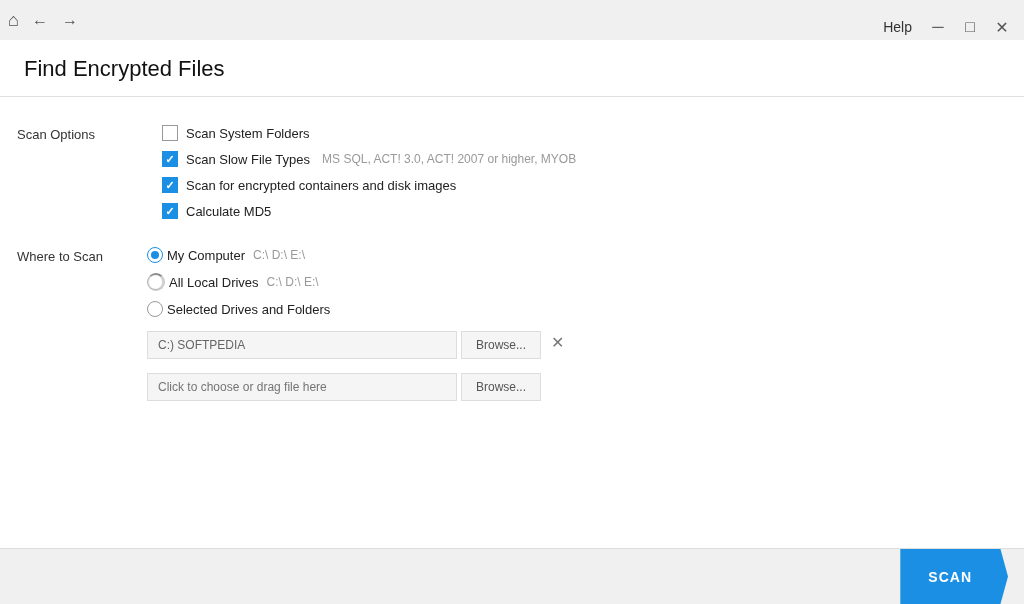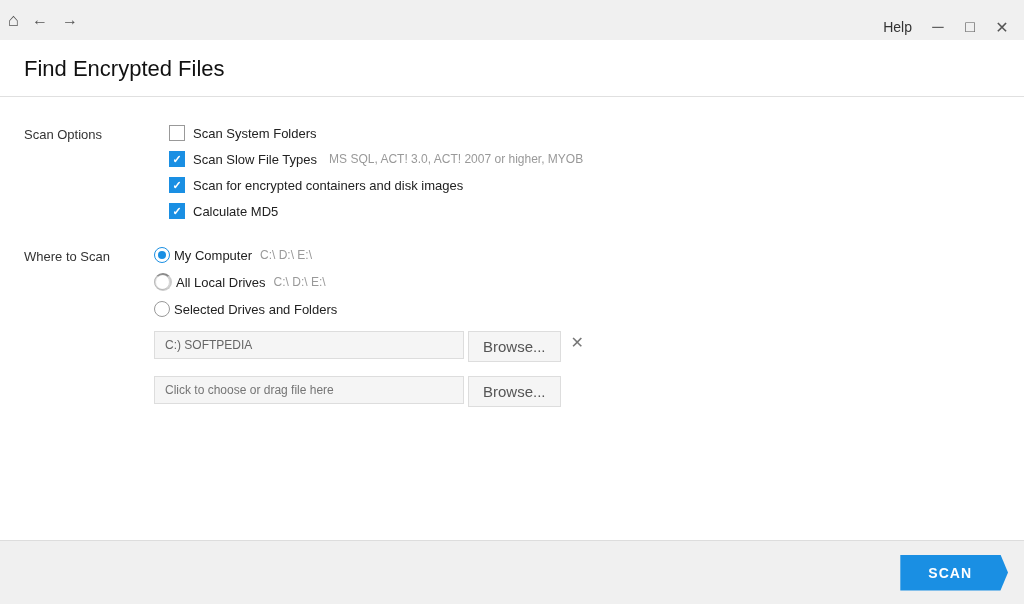--- a/index.html
+++ b/index.html
@@ -96,21 +96,21 @@
     .page-title {
       font-size: 22px;
       font-weight: 400;
       color: #111;
     }
 
     
     .main-content {
       background: #fff;
       flex: 1;
-      padding: 28px 24px;
+      padding: 28px 17px;
       overflow-y: auto;
     }
 
     .form-section {
       display: flex;
       margin-bottom: 28px;
     }
     .section-label {
       width: 130px;
       min-width: 130px;
@@ -226,41 +226,40 @@
       padding: 6px 10px;
       font-size: 12px;
       color: #666;
       width: 310px;
       outline: none;
     }
     .browse-btn {
       background: #f5f5f5;
       border: 1px solid #ddd;
       padding: 6px 14px;
-      font-size: 15px;
+      font-size: 12px;
       color: #555;
       cursor: pointer;
       white-space: nowrap;
     }
     .remove-btn {
       background: none;
       border: none;
       font-size: 16px;
       color: #777;
       cursor: pointer;
       padding: 2px 6px;
     }
 
     
     .footer {
       background: #f0f0f0;
-      height: 64px;
+      height: 56px;
       border-top: 1px solid #ddd;
       display: flex;
-      align-items: center;
       justify-content: flex-end;
       padding-right: 16px;
     }
     .scan-btn {
       background: #1a8fe3;
       color: #fff;
       border: none;
       padding: 10px 28px;
       font-size: 14px;
       font-weight: 600;

